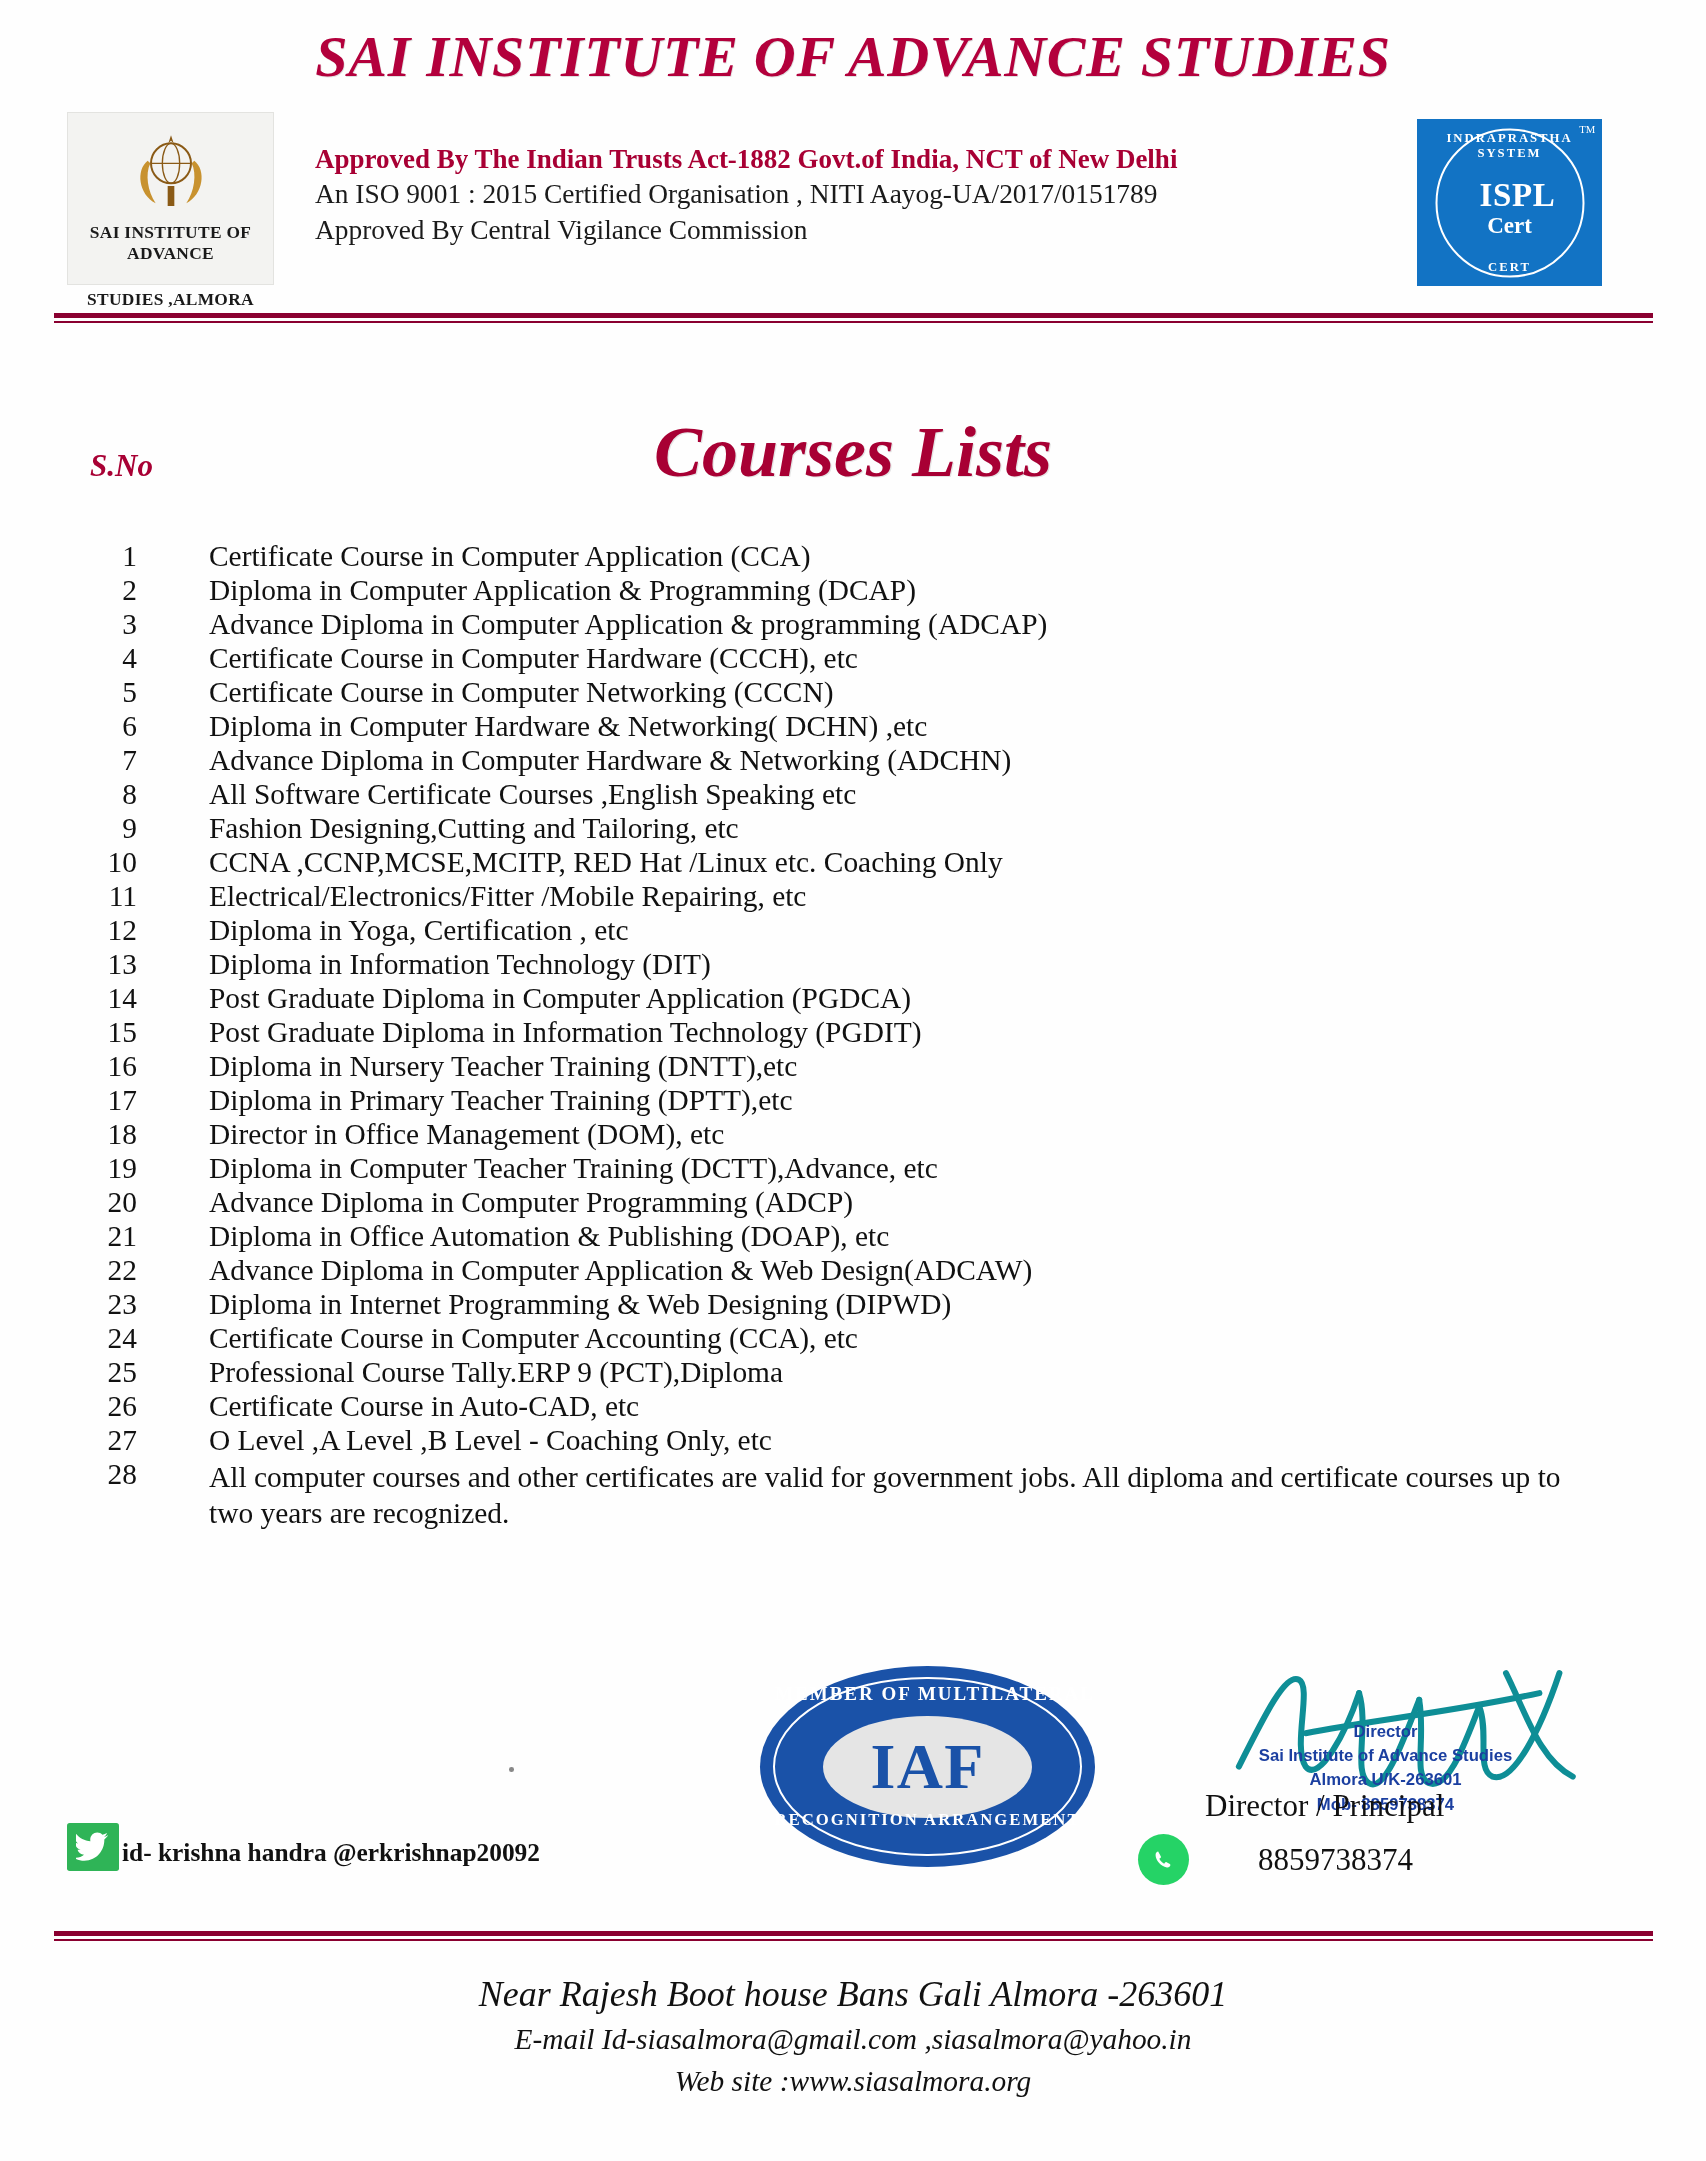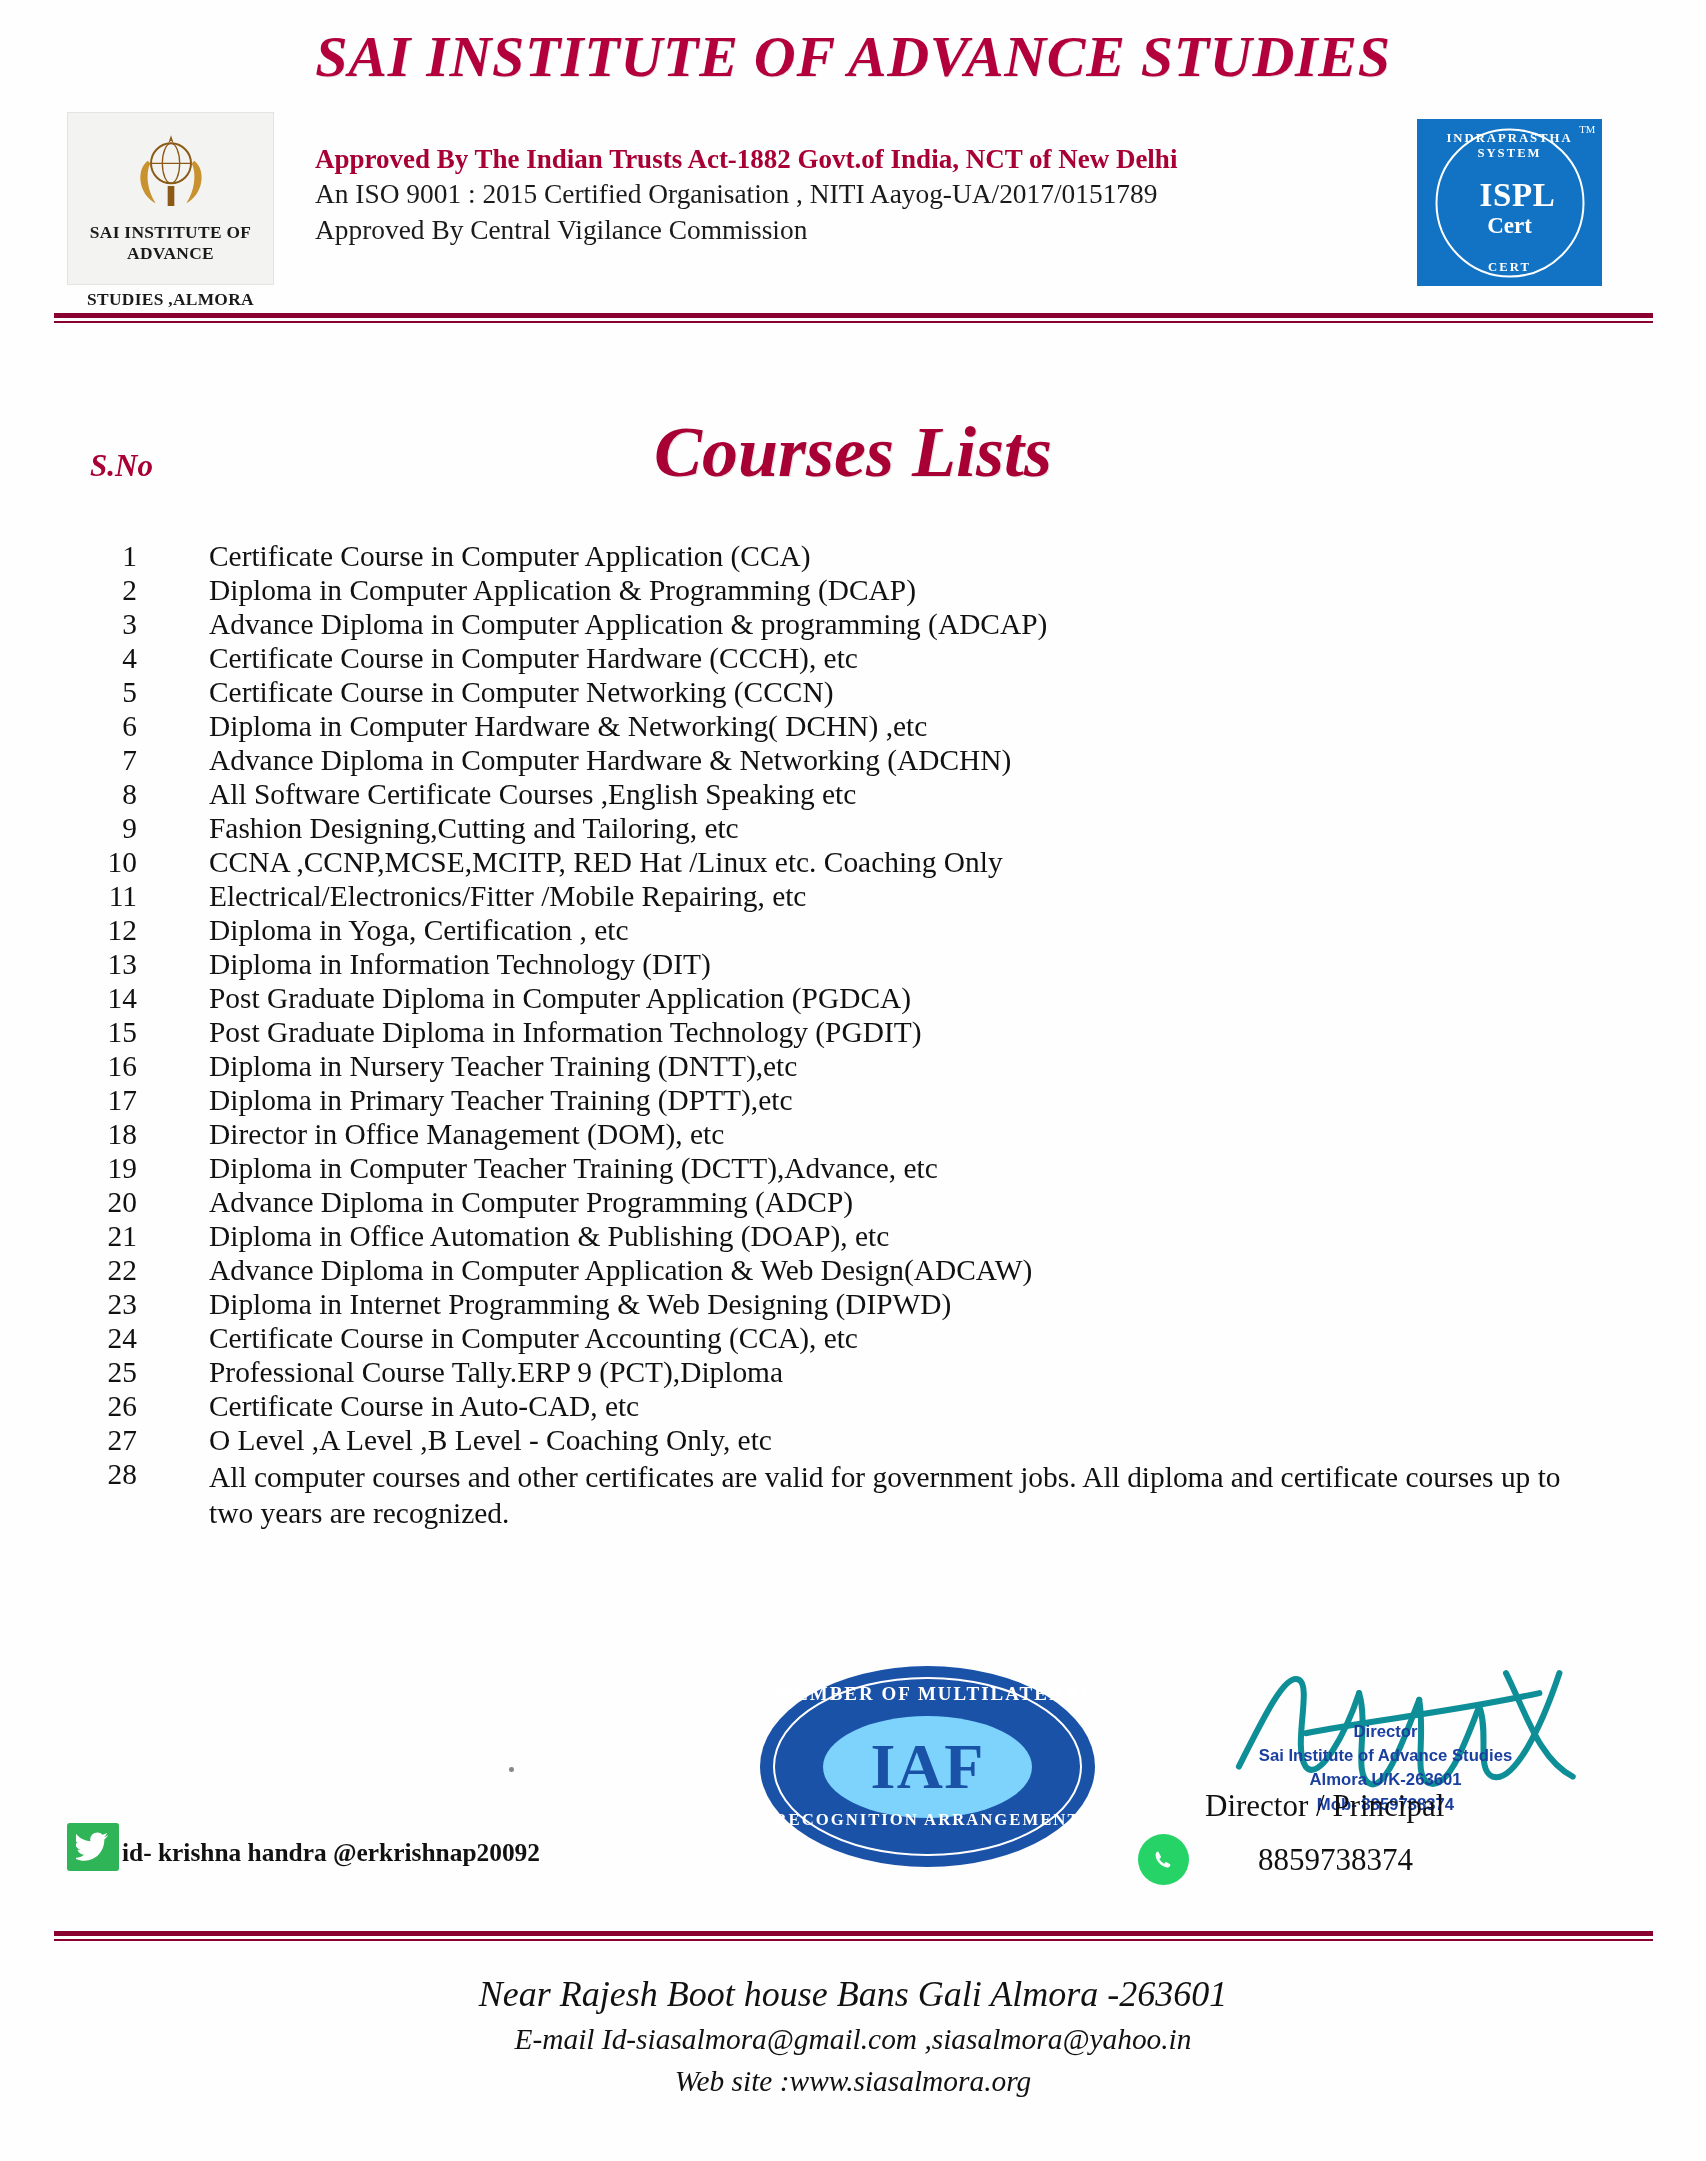--- a/index.html
+++ b/index.html
@@ -241,21 +241,21 @@
     position: absolute;
     left: 13.4px; top: 10.7px; right: 13.4px; bottom: 10.7px;
     border-radius: 50%;
     border: 2.7px solid #ffffff;
   }
   .iaf-center {
     position: absolute;
     left: 63px; top: 50px;
     width: 209px; height: 102px;
     border-radius: 50%;
-    background: #7dd3fc;
+    background: #e5e5e5;
     display: flex; align-items: center; justify-content: center;
   }
   .iaf-text {
     font-family: "Liberation Serif", serif;
     font-weight: bold;
     font-size: 64px;
     color: #1a52a8;
     letter-spacing: 1.3px;
   }
   .iaf-top {

